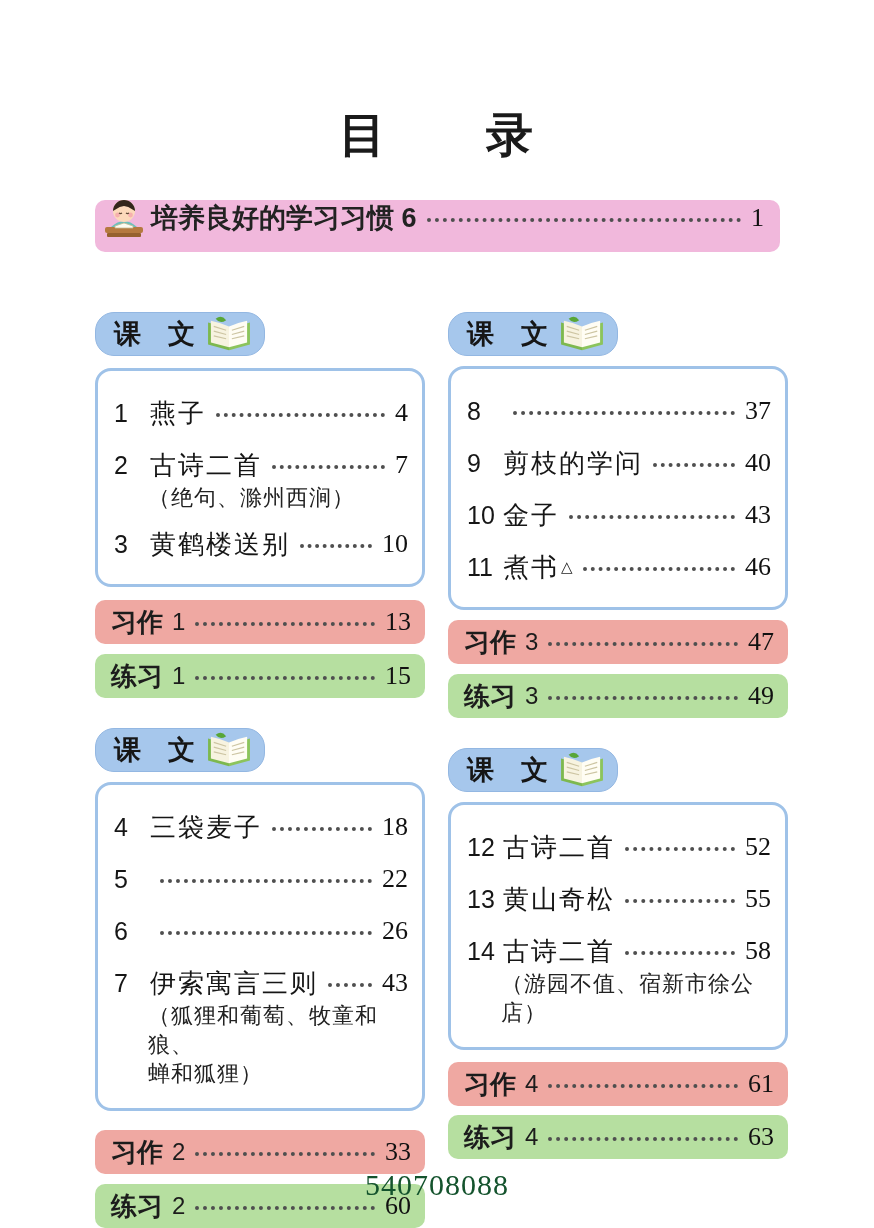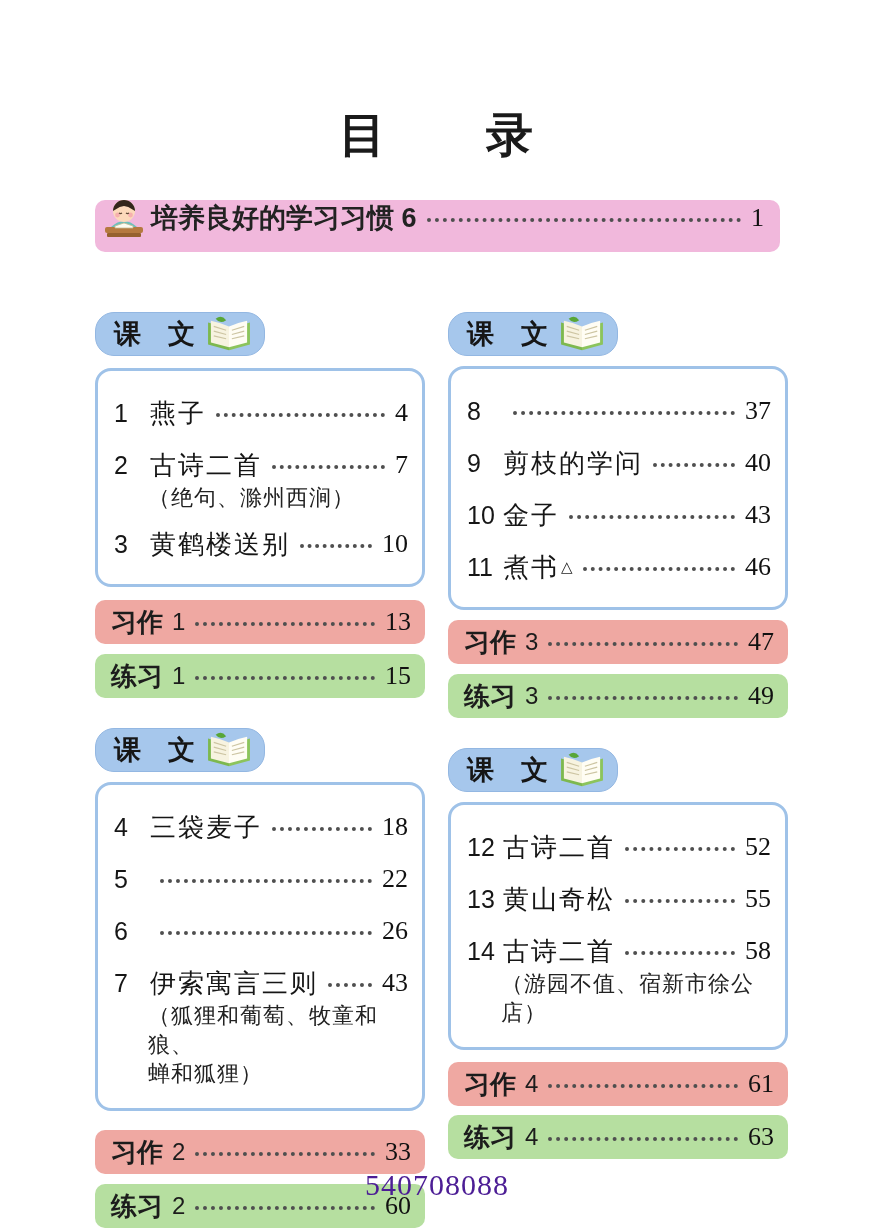--- a/index.html
+++ b/index.html
@@ -107,21 +107,21 @@
   .bar .t{font-size:26px;font-weight:bold;color:#1c1c1c;white-space:nowrap;}
   .bar .bnum{font-size:24px;color:#1c1c1c;margin-left:9px;}
   
   .mt10{margin-top:10px;} .mt12{margin-top:12px;} .mt13{margin-top:13px;}
   .mt19{margin-top:19px;} .mt30{margin-top:30px;} .mt9{margin-top:9px;}
   
   .footer{
     position:absolute;left:0;right:0;bottom:26px;
     text-align:center;
     font-family:"Liberation Serif",serif;
-    font-size:30px;color:#4c1d95;
+    font-size:30px;color:#14532d;
     letter-spacing:1px;
   }
   .icon{display:inline-flex;flex:0 0 auto;}
 </style>
 </head>
 <body>
 
 <div class="page">
 
   <h1 class="page-title">目　　录</h1>

